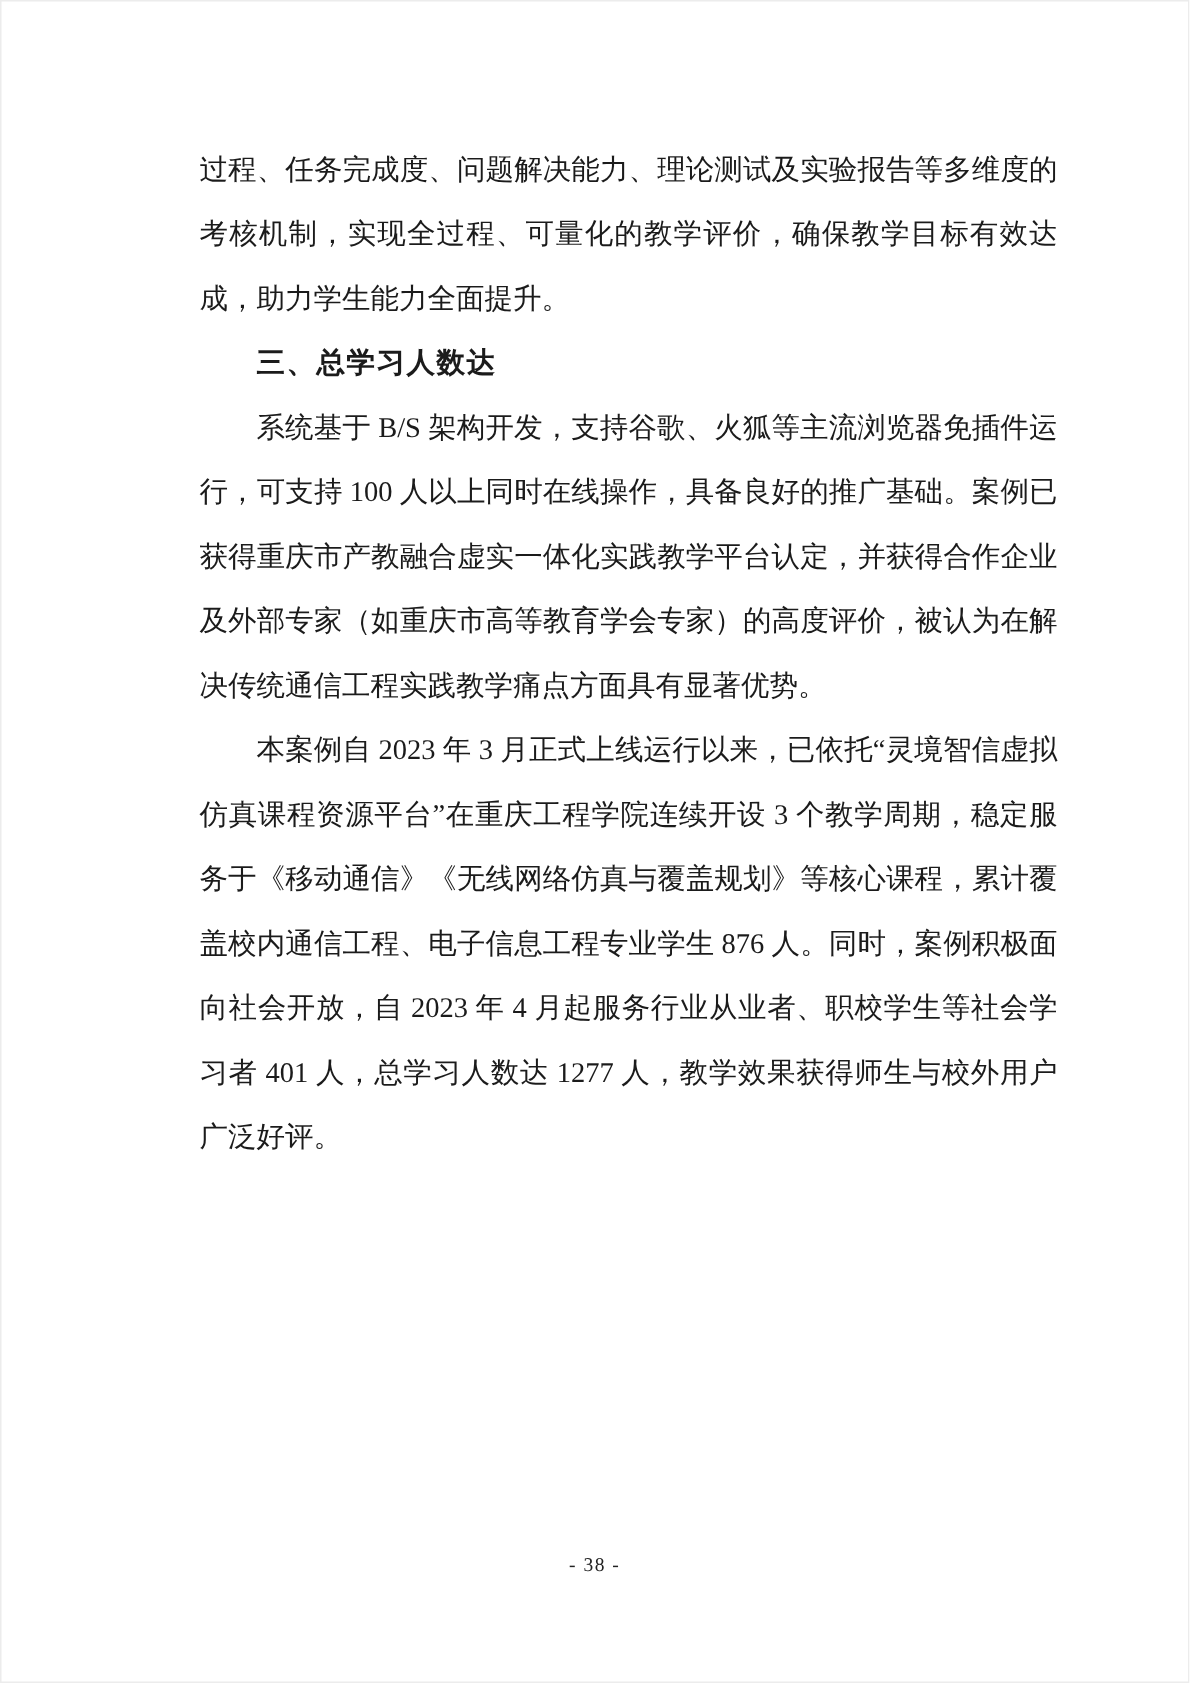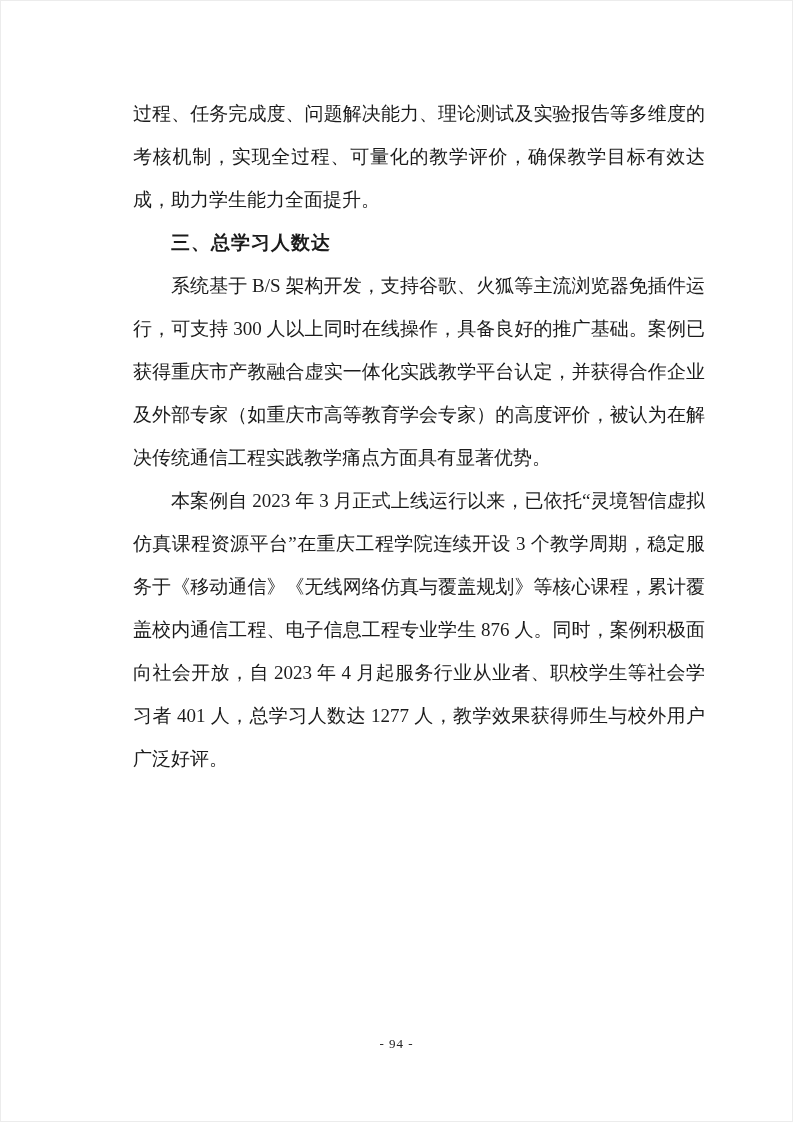--- a/index.html
+++ b/index.html
@@ -58,19 +58,19 @@
     letter-spacing: 1px;
   }
 </style>
 </head>
 <body>
 
 <div class="page">
   <div class="content">
     <p class="para no-indent">过程、任务完成度、问题解决能力、理论测试及实验报告等多维度的考核机制，实现全过程、可量化的教学评价，确保教学目标有效达成，助力学生能力全面提升。</p>
     <h3 class="heading">三、总学习人数达</h3>
-    <p class="para">系统基于 B/S 架构开发，支持谷歌、火狐等主流浏览器免插件运行，可支持 300 人以上同时在线操作，具备良好的推广基础。案例已获得重庆市产教融合虚实一体化实践教学平台认定，并获得合作企业及外部专家（如重庆市高等教育学会专家）的高度评价，被认为在解决传统通信工程实践教学痛点方面具有显著优势。</p>
+    <p class="para">系统基于 B/S 架构开发，支持谷歌、火狐等主流浏览器免插件运行，可支持 100 人以上同时在线操作，具备良好的推广基础。案例已获得重庆市产教融合虚实一体化实践教学平台认定，并获得合作企业及外部专家（如重庆市高等教育学会专家）的高度评价，被认为在解决传统通信工程实践教学痛点方面具有显著优势。</p>
     <p class="para">本案例自 2023 年 3 月正式上线运行以来，已依托“灵境智信虚拟仿真课程资源平台”在重庆工程学院连续开设 3 个教学周期，稳定服务于《移动通信》《无线网络仿真与覆盖规划》等核心课程，累计覆盖校内通信工程、电子信息工程专业学生 876 人。同时，案例积极面向社会开放，自 2023 年 4 月起服务行业从业者、职校学生等社会学习者 401 人，总学习人数达 1277 人，教学效果获得师生与校外用户广泛好评。</p>
   </div>
   <div class="footer">
-    <span class="page-number">- 94 -</span>
+    <span class="page-number">- 38 -</span>
   </div>
 </div>
 
 </body></html>

